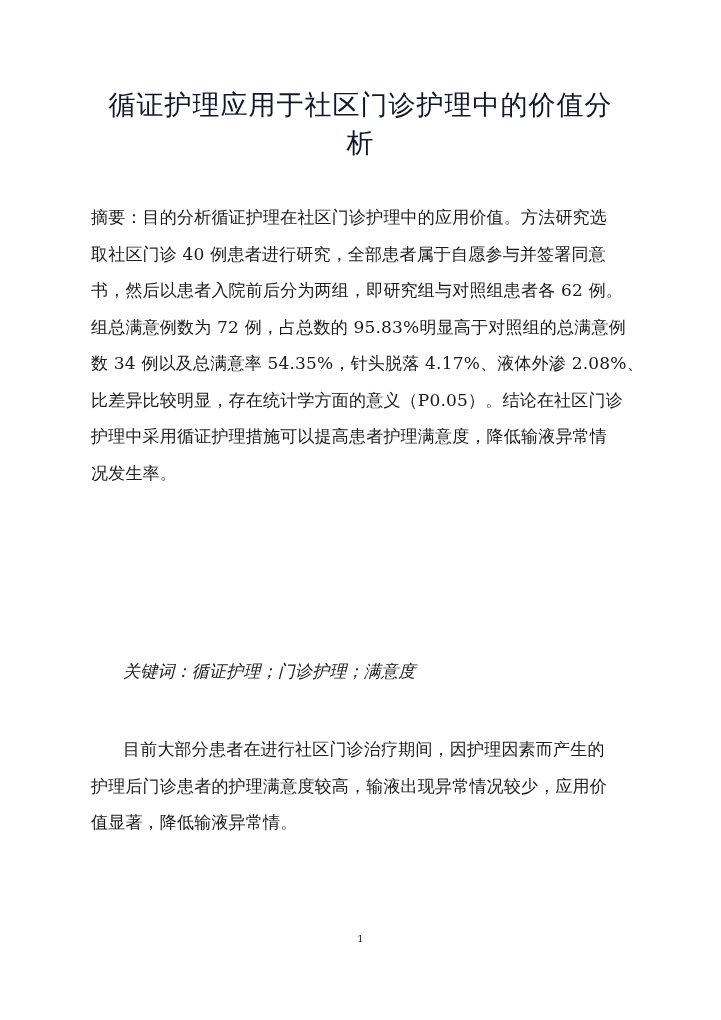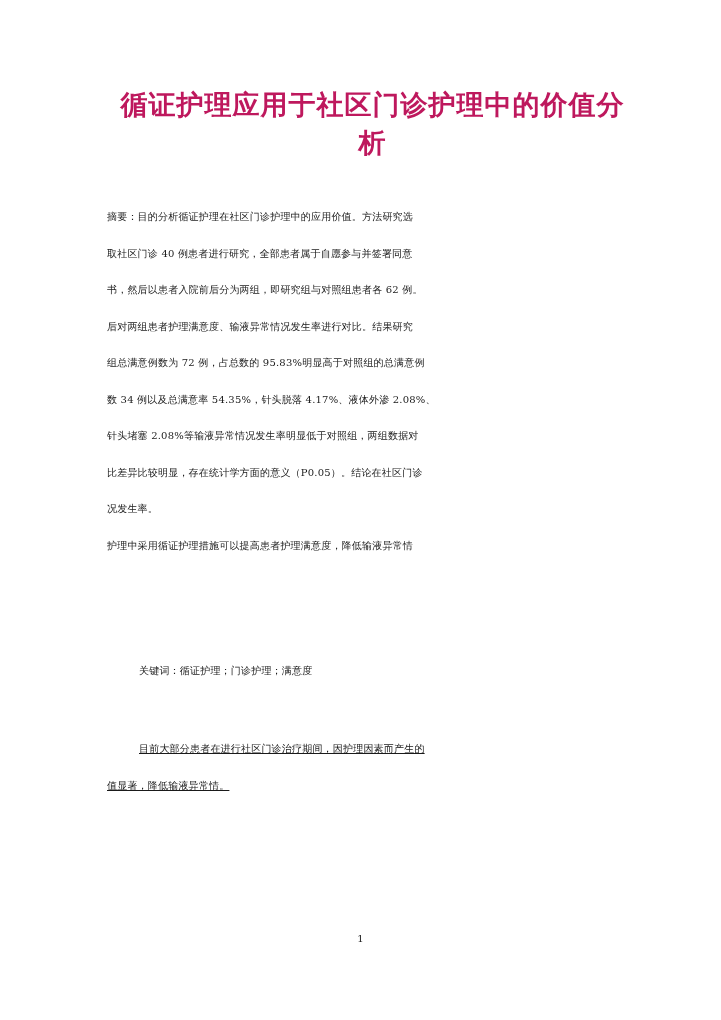--- a/index.html
+++ b/index.html
@@ -17,52 +17,52 @@
     }
     .page {
       position: absolute;
       left: 0; top: 0;
       width: 721px;
       height: 1020px;
       background: #ffffff;
     }
     .title {
       position: absolute;
-      left: 112px;
+      left: 100px;
       width: 521px;
       top: 86px;
       text-align: center;
       font-family: "DejaVu Serif", "Liberation Serif", serif;
       font-size: 27px;
       line-height: 38px;
       letter-spacing: 1px;
-      color: #be185d;
+      color: #0f172a;
       margin: 0;
-      font-weight: bold;
+      font-weight: normal;
     }
     .title-line { display: block; white-space: nowrap; }
     .para {
       position: absolute;
-      left: 107px;
+      left: 91px;
       width: 510px;
-      font-size: 10px;
+      font-size: 17px;
       color: #1a1a1a;
       margin: 0;
     }
     .line {
       display: block;
       white-space: nowrap;
       height: 36.5px;
       line-height: 36.5px;
       letter-spacing: 0.2px;
     }
     .indent { padding-left: 32px; }
     .abstract { top: 199px; }
-    .keywords { top: 653px; }
-    .intro { top: 731px; text-decoration: underline; }
+    .keywords { top: 653px; font-style: italic; }
+    .intro { top: 731px; }
     .page-number {
       position: absolute;
       top: 933px;
       left: 0;
       width: 721px;
       text-align: center;
       font-size: 10px;
       color: #222222;
     }
   </style>
@@ -73,33 +73,32 @@
 
   <h1 class="title">
     <span class="title-line">循证护理应用于社区门诊护理中的价值分</span>
     <span class="title-line">析</span>
   </h1>
 
   <div class="para abstract">
     <span class="line">摘要：目的分析循证护理在社区门诊护理中的应用价值。方法研究选</span>
     <span class="line">取社区门诊 40 例患者进行研究，全部患者属于自愿参与并签署同意</span>
     <span class="line">书，然后以患者入院前后分为两组，即研究组与对照组患者各 62 例。</span>
-    <span class="line">后对两组患者护理满意度、输液异常情况发生率进行对比。结果研究</span>
     <span class="line">组总满意例数为 72 例，占总数的 95.83%明显高于对照组的总满意例</span>
     <span class="line">数 34 例以及总满意率 54.35%，针头脱落 4.17%、液体外渗 2.08%、</span>
-    <span class="line">针头堵塞 2.08%等输液异常情况发生率明显低于对照组，两组数据对</span>
     <span class="line">比差异比较明显，存在统计学方面的意义（P0.05）。结论在社区门诊</span>
+    <span class="line">护理中采用循证护理措施可以提高患者护理满意度，降低输液异常情</span>
     <span class="line">况发生率。</span>
-    <span class="line">护理中采用循证护理措施可以提高患者护理满意度，降低输液异常情</span>
   </div>
 
   <div class="para keywords">
     <span class="line indent">关键词：循证护理；门诊护理；满意度</span>
   </div>
 
   <div class="para intro">
     <span class="line indent">目前大部分患者在进行社区门诊治疗期间，因护理因素而产生的</span>
+    <span class="line">护理后门诊患者的护理满意度较高，输液出现异常情况较少，应用价</span>
     <span class="line">值显著，降低输液异常情。</span>
   </div>
 
   <div class="page-number">1</div>
 
 </div>
 
 </body></html>

